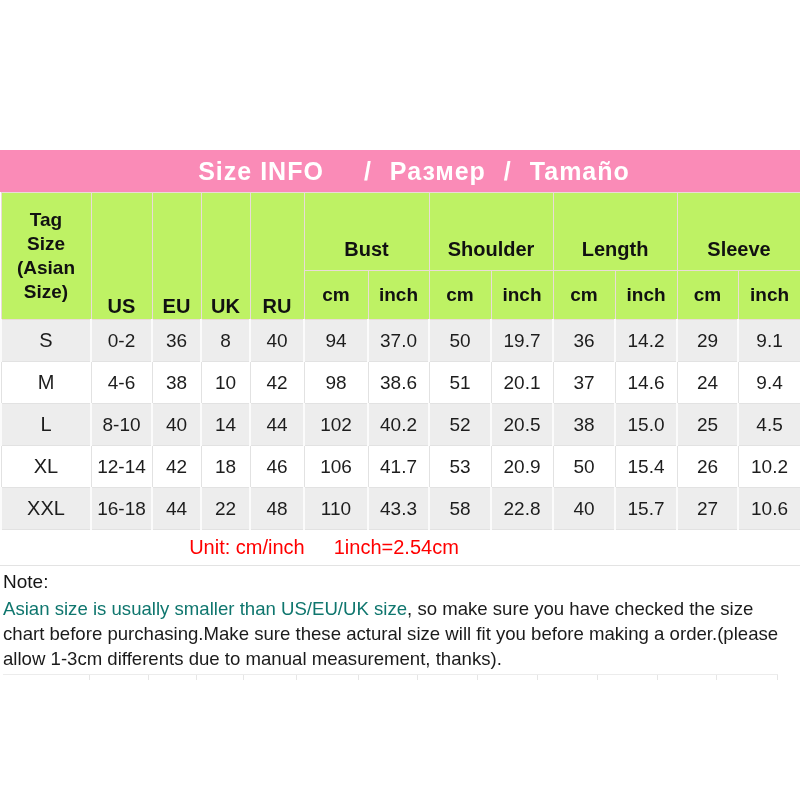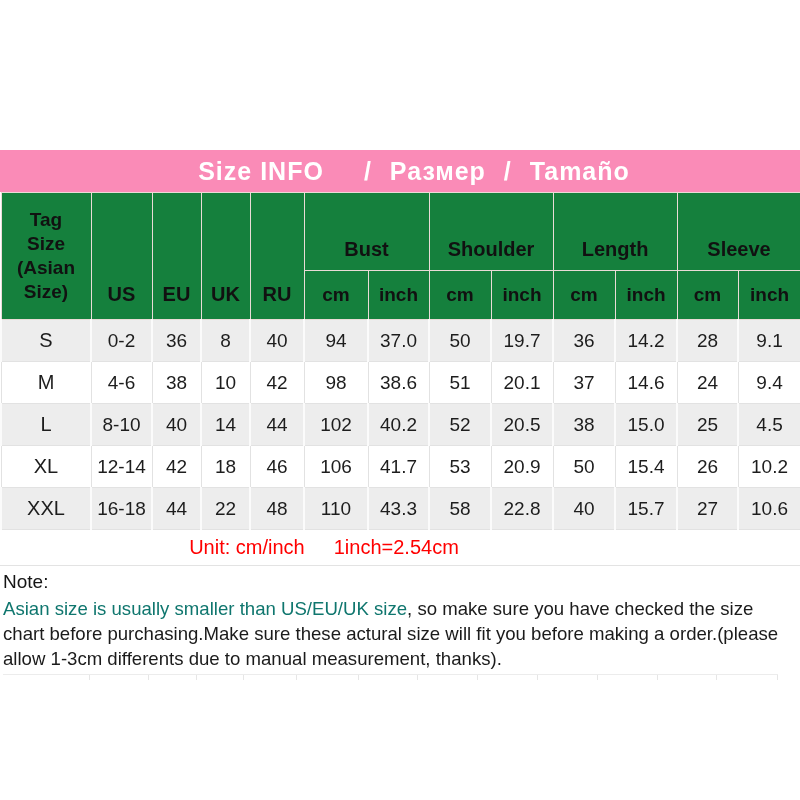--- a/index.html
+++ b/index.html
@@ -18,27 +18,27 @@
     font-weight:bold;font-size:25px;letter-spacing:1px;
     transform:translateX(14px);
   }
   .title-group{display:flex;gap:18px;}
   
   table.size{width:800px;table-layout:fixed;border-collapse:collapse;}
   .c0{width:90px}.c1{width:61px}.c2{width:49px}.c3{width:49px}.c4{width:54px}
   .c5{width:64px}.c6{width:61px}.c7{width:62px}.c8{width:62px}.c9{width:62px}
   .c10{width:62px}.c11{width:61px}.c12{width:63px}
   thead th{
-    background:#15803d;border:1px solid #EADBD7;color:#111111;
+    background:#bef264;border:1px solid #EADBD7;color:#111111;
     font-weight:bold;padding:0;text-align:center;
   }
   tr.r1 th{height:68px;}
   tr.r2 th{height:48px;font-size:19px;}
   th.th-tag{font-size:19px;line-height:24px;white-space:pre-line;vertical-align:middle;}
-  th.th-sys{font-size:20px;vertical-align:bottom;padding-bottom:13px;}
+  th.th-sys{font-size:20px;vertical-align:bottom;padding-bottom:1px;}
   th.th-group{font-size:20px;vertical-align:bottom;padding-bottom:9px;}
   tbody td{
     height:41px;text-align:center;vertical-align:middle;
     font-size:19px;color:#1d1d1d;background:#ffffff;
     border:1px solid #E2E2E2;padding:0;
   }
   tbody td.td-tag{font-size:20px;}
   tbody tr.alt td{
     background:#EDEDED;
     border-left:2px solid #FBFBFB;border-right:2px solid #FBFBFB;
@@ -128,21 +128,21 @@
         <td>0-2</td>
         <td>36</td>
         <td>8</td>
         <td>40</td>
         <td>94</td>
         <td>37.0</td>
         <td>50</td>
         <td>19.7</td>
         <td>36</td>
         <td>14.2</td>
-        <td>28</td>
+        <td>29</td>
         <td>9.1</td>
       </tr>
       <tr>
         <td class="td-tag">M</td>
         <td>4-6</td>
         <td>38</td>
         <td>10</td>
         <td>42</td>
         <td>98</td>
         <td>38.6</td>

